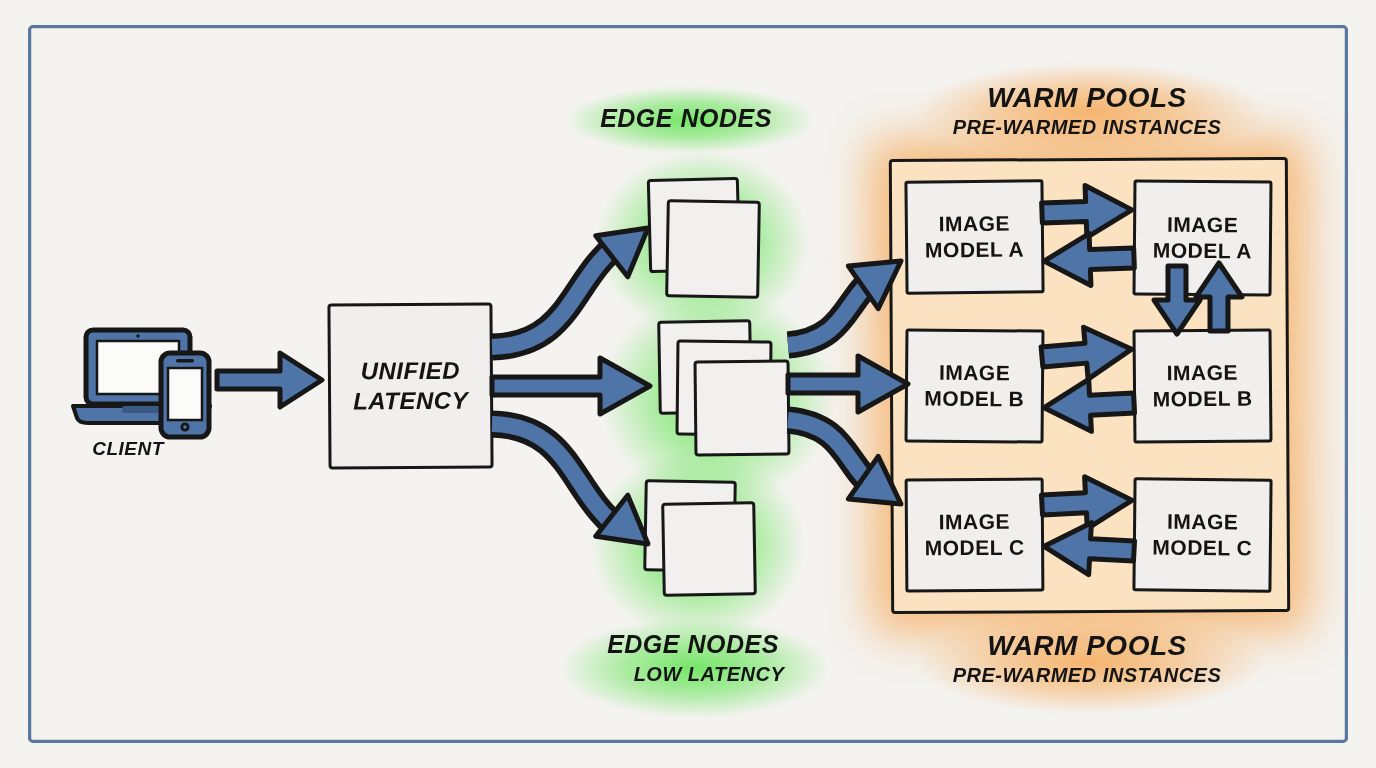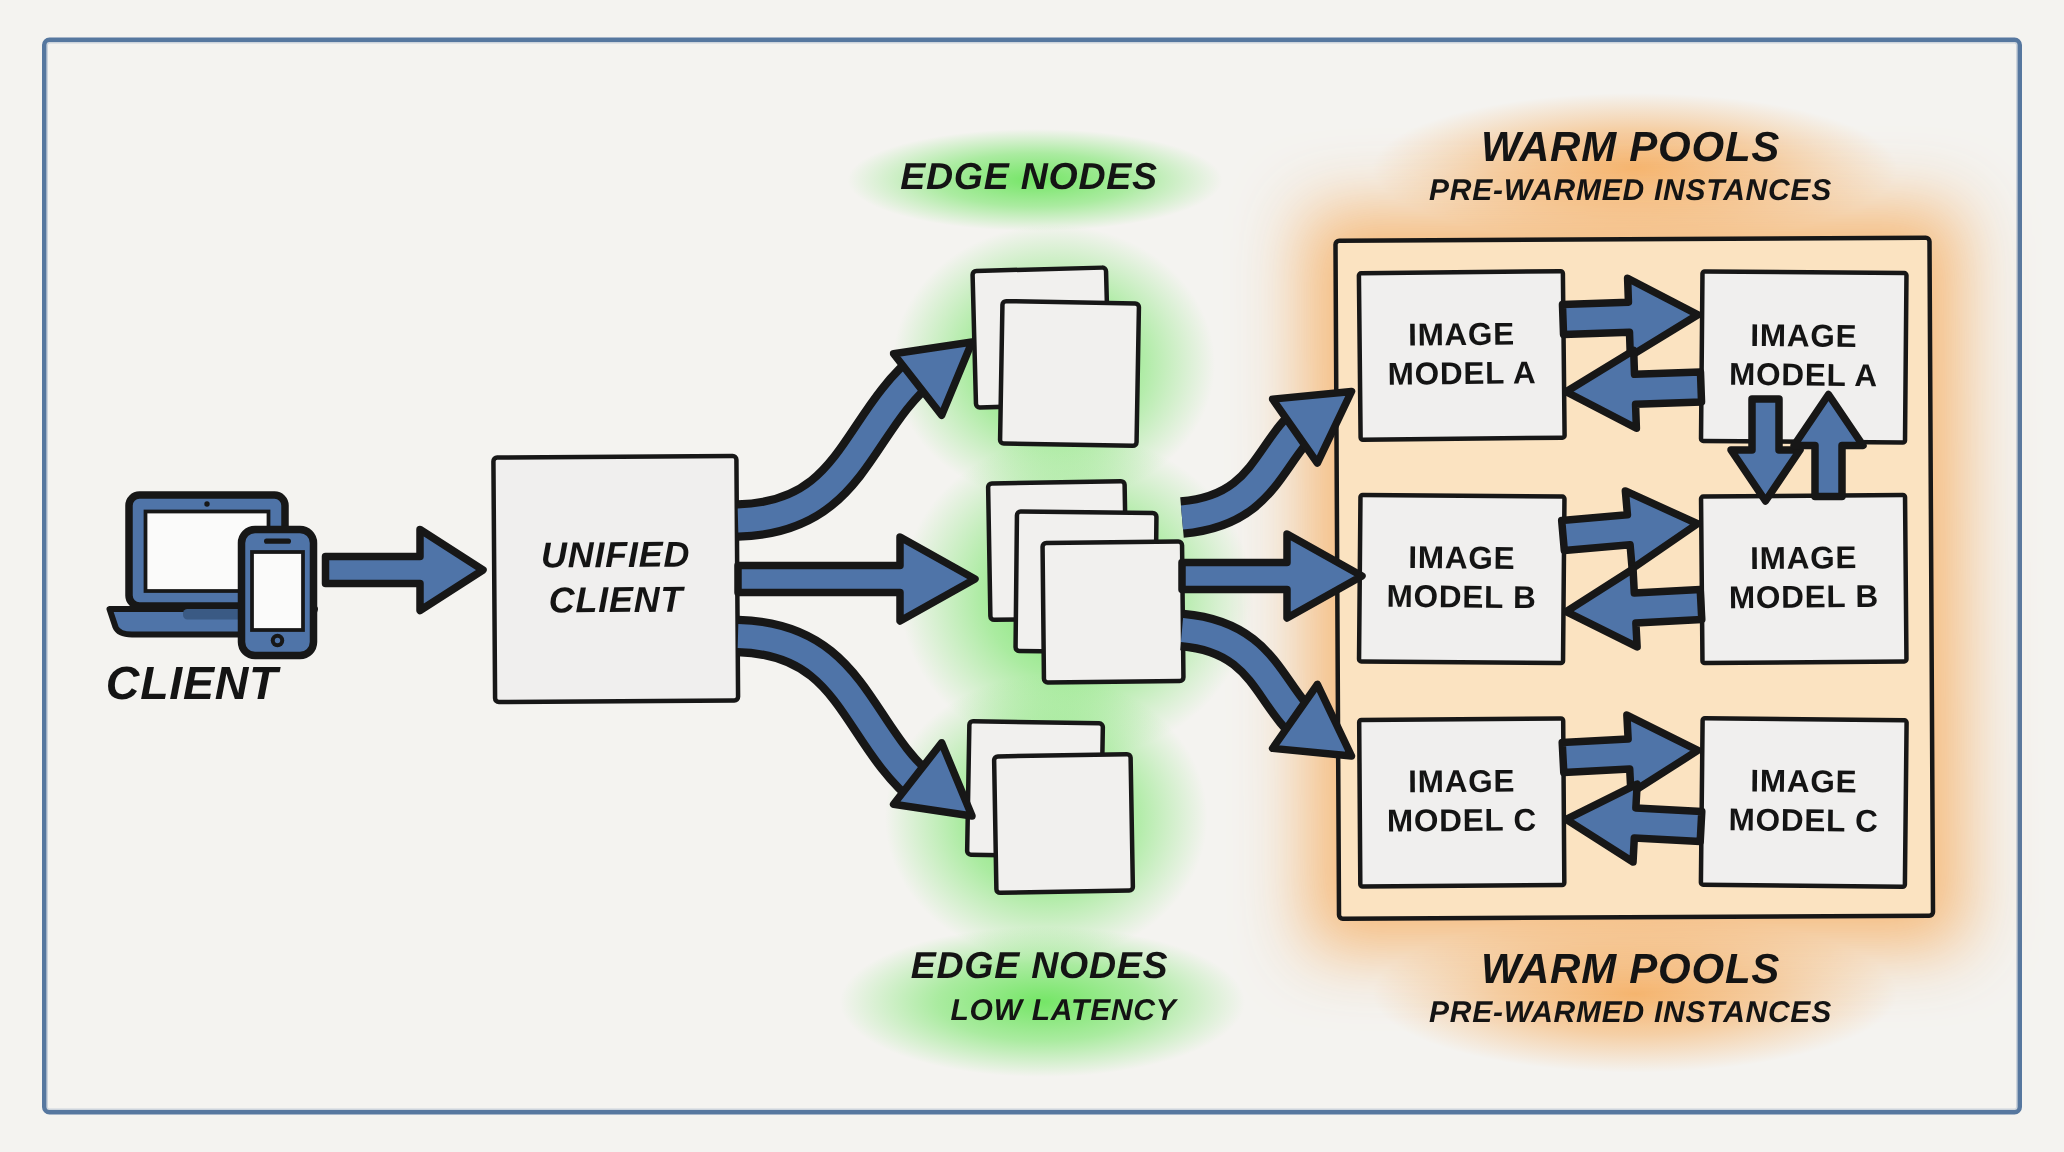--- a/index.html
+++ b/index.html
@@ -84,21 +84,21 @@
   <div class="sq" style="left:666px;top:200px;width:88px;height:92px;transform:rotate(1deg);"></div>
 
   <div class="sq" style="left:658px;top:320px;width:88px;height:88px;transform:rotate(-1deg);"></div>
   <div class="sq" style="left:676px;top:340px;width:90px;height:90px;transform:rotate(0.6deg);"></div>
   <div class="sq" style="left:694px;top:360px;width:90px;height:90px;transform:rotate(-0.6deg);"></div>
 
   <div class="sq" style="left:644px;top:480px;width:86px;height:86px;transform:rotate(1deg);"></div>
   <div class="sq" style="left:662px;top:502px;width:88px;height:88px;transform:rotate(-1deg);"></div>
 
   <div class="gateway">
-    <div class="gw-label">UNIFIED CLIENT</div>
+    <div class="gw-label">UNIFIED LATENCY</div>
   </div>
 
   <div class="model-box" style="left:905px;top:180px;transform:rotate(-0.6deg);">
     <div class="model-label print">IMAGE MODEL A</div>
   </div>
   <div class="model-box" style="left:1133px;top:180px;height:110px;transform:rotate(0.5deg);">
     <div class="model-label print">IMAGE MODEL A</div>
   </div>
   <div class="model-box" style="left:905px;top:329px;transform:rotate(0.5deg);">
     <div class="model-label print">IMAGE MODEL B</div>
@@ -106,21 +106,21 @@
   <div class="model-box" style="left:1133px;top:329px;transform:rotate(-0.5deg);">
     <div class="model-label print">IMAGE MODEL B</div>
   </div>
   <div class="model-box" style="left:905px;top:478px;transform:rotate(-0.4deg);">
     <div class="model-label print">IMAGE MODEL C</div>
   </div>
   <div class="model-box" style="left:1133px;top:478px;transform:rotate(0.6deg);">
     <div class="model-label print">IMAGE MODEL C</div>
   </div>
 
-  <div class="hand" style="left:48px;top:438px;width:160px;font-size:31px;">CLIENT</div>
+  <div class="hand" style="left:48px;top:438px;width:160px;font-size:19px;">CLIENT</div>
 
   <div class="hand" style="left:576px;top:104px;width:220px;font-size:25px;">EDGE NODES</div>
 
   <div class="hand" style="left:583px;top:630px;width:220px;font-size:25px;">EDGE NODES</div>
   <div class="hand" style="left:599px;top:663px;width:220px;font-size:20px;">LOW LATENCY</div>
 
   <div class="hand" style="left:937px;top:82px;width:300px;font-size:28px;">WARM POOLS</div>
   <div class="hand" style="left:937px;top:116px;width:300px;font-size:20px;">PRE-WARMED INSTANCES</div>
 
   <div class="hand" style="left:937px;top:630px;width:300px;font-size:28px;">WARM POOLS</div>

